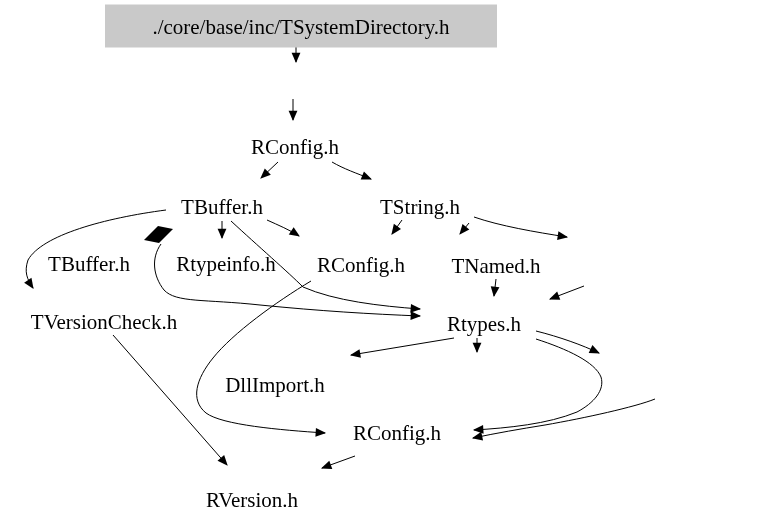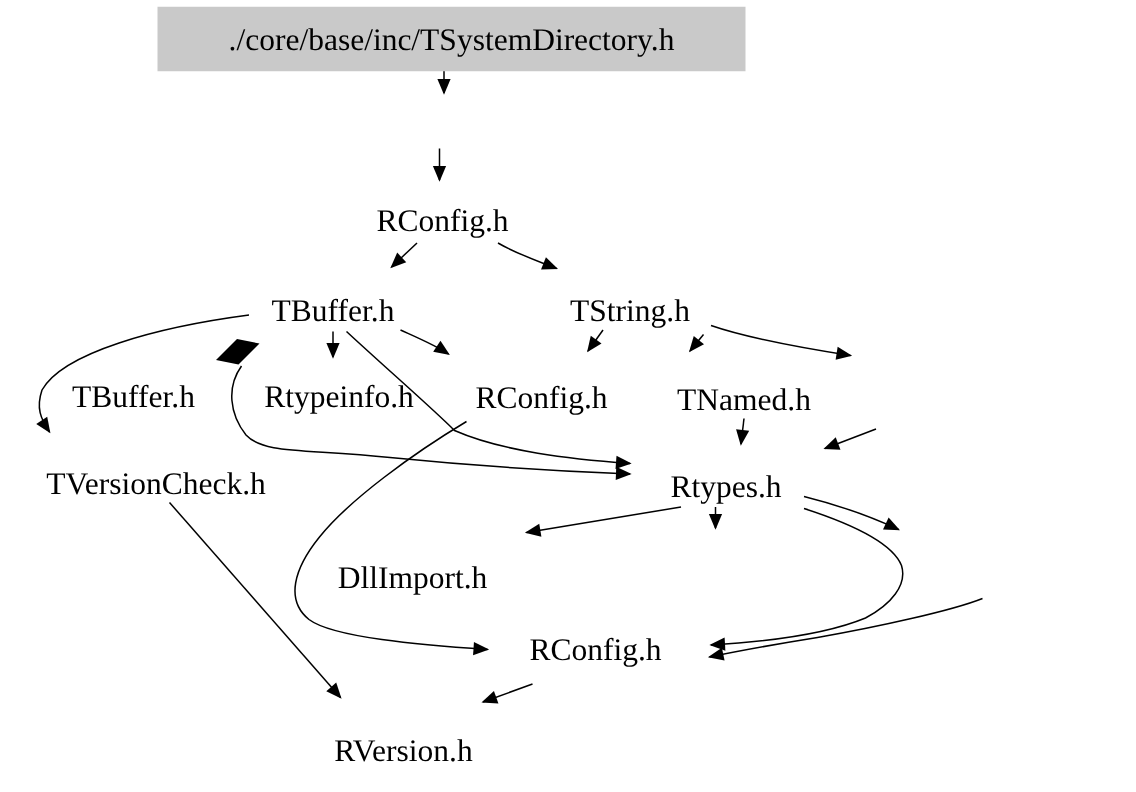--- a/index.html
+++ b/index.html
@@ -70,15 +70,15 @@
   <div class="node" style="left:222px;top:207px">TBuffer.h</div>
   <div class="node" style="left:420px;top:207px">TString.h</div>
   <div class="node" style="left:89px;top:264px">TBuffer.h</div>
   <div class="node" style="left:226px;top:264px">Rtypeinfo.h</div>
   <div class="node" style="left:361px;top:265px">RConfig.h</div>
   <div class="node" style="left:496px;top:266px">TNamed.h</div>
   <div class="node" style="left:104px;top:322px">TVersionCheck.h</div>
   <div class="node" style="left:484px;top:324px">Rtypes.h</div>
   <div class="node" style="left:275px;top:385px">DllImport.h</div>
   <div class="node" style="left:397px;top:433px">RConfig.h</div>
-  <div class="node" style="left:269px;top:500px">RVersion.h</div>
+  <div class="node" style="left:252px;top:500px">RVersion.h</div>
 
 </div>
 
 </body></html>

